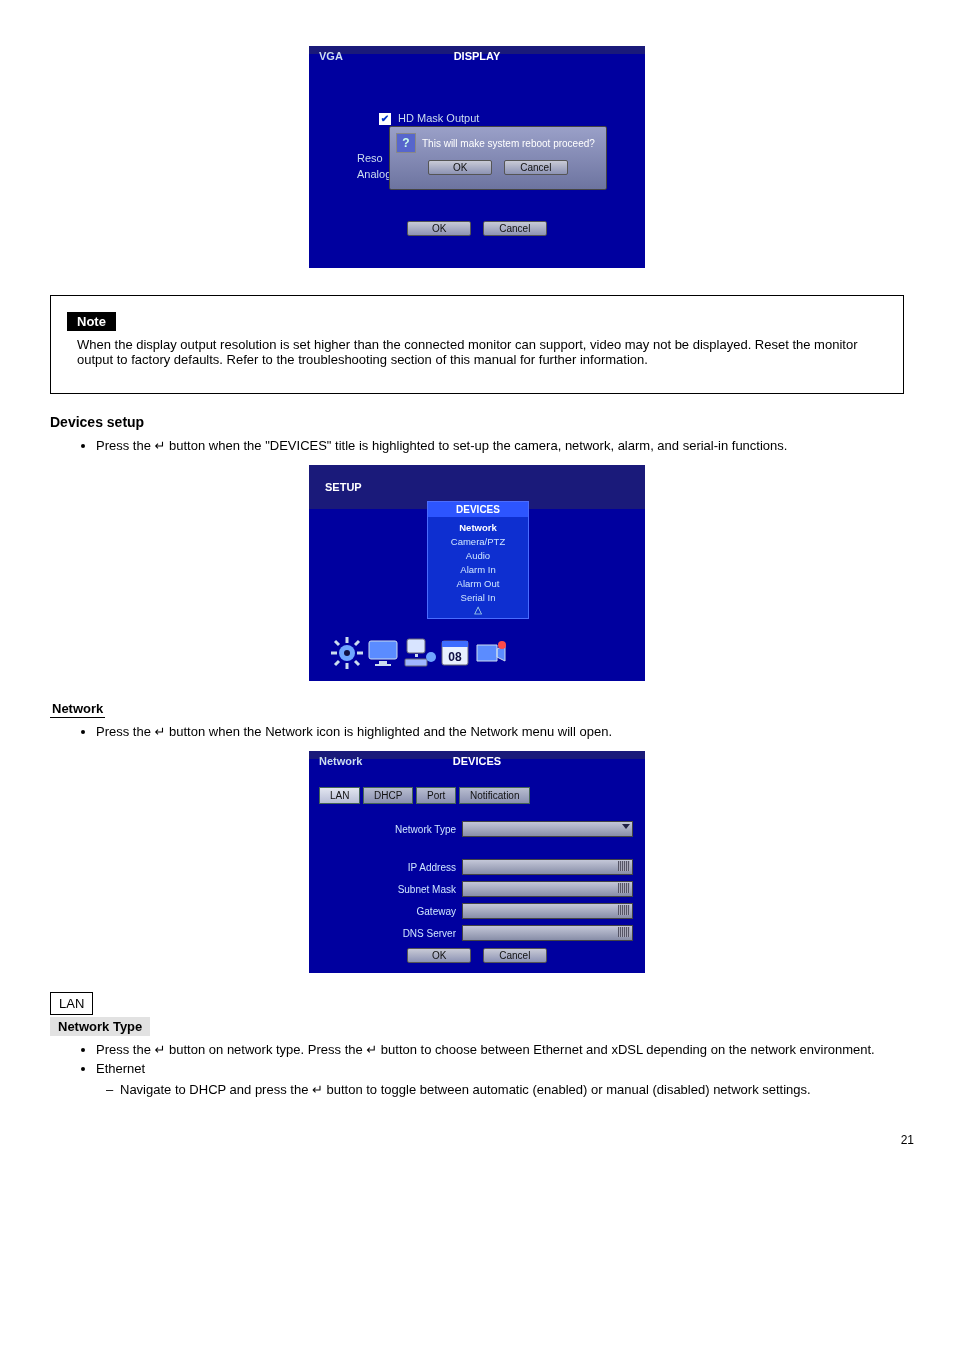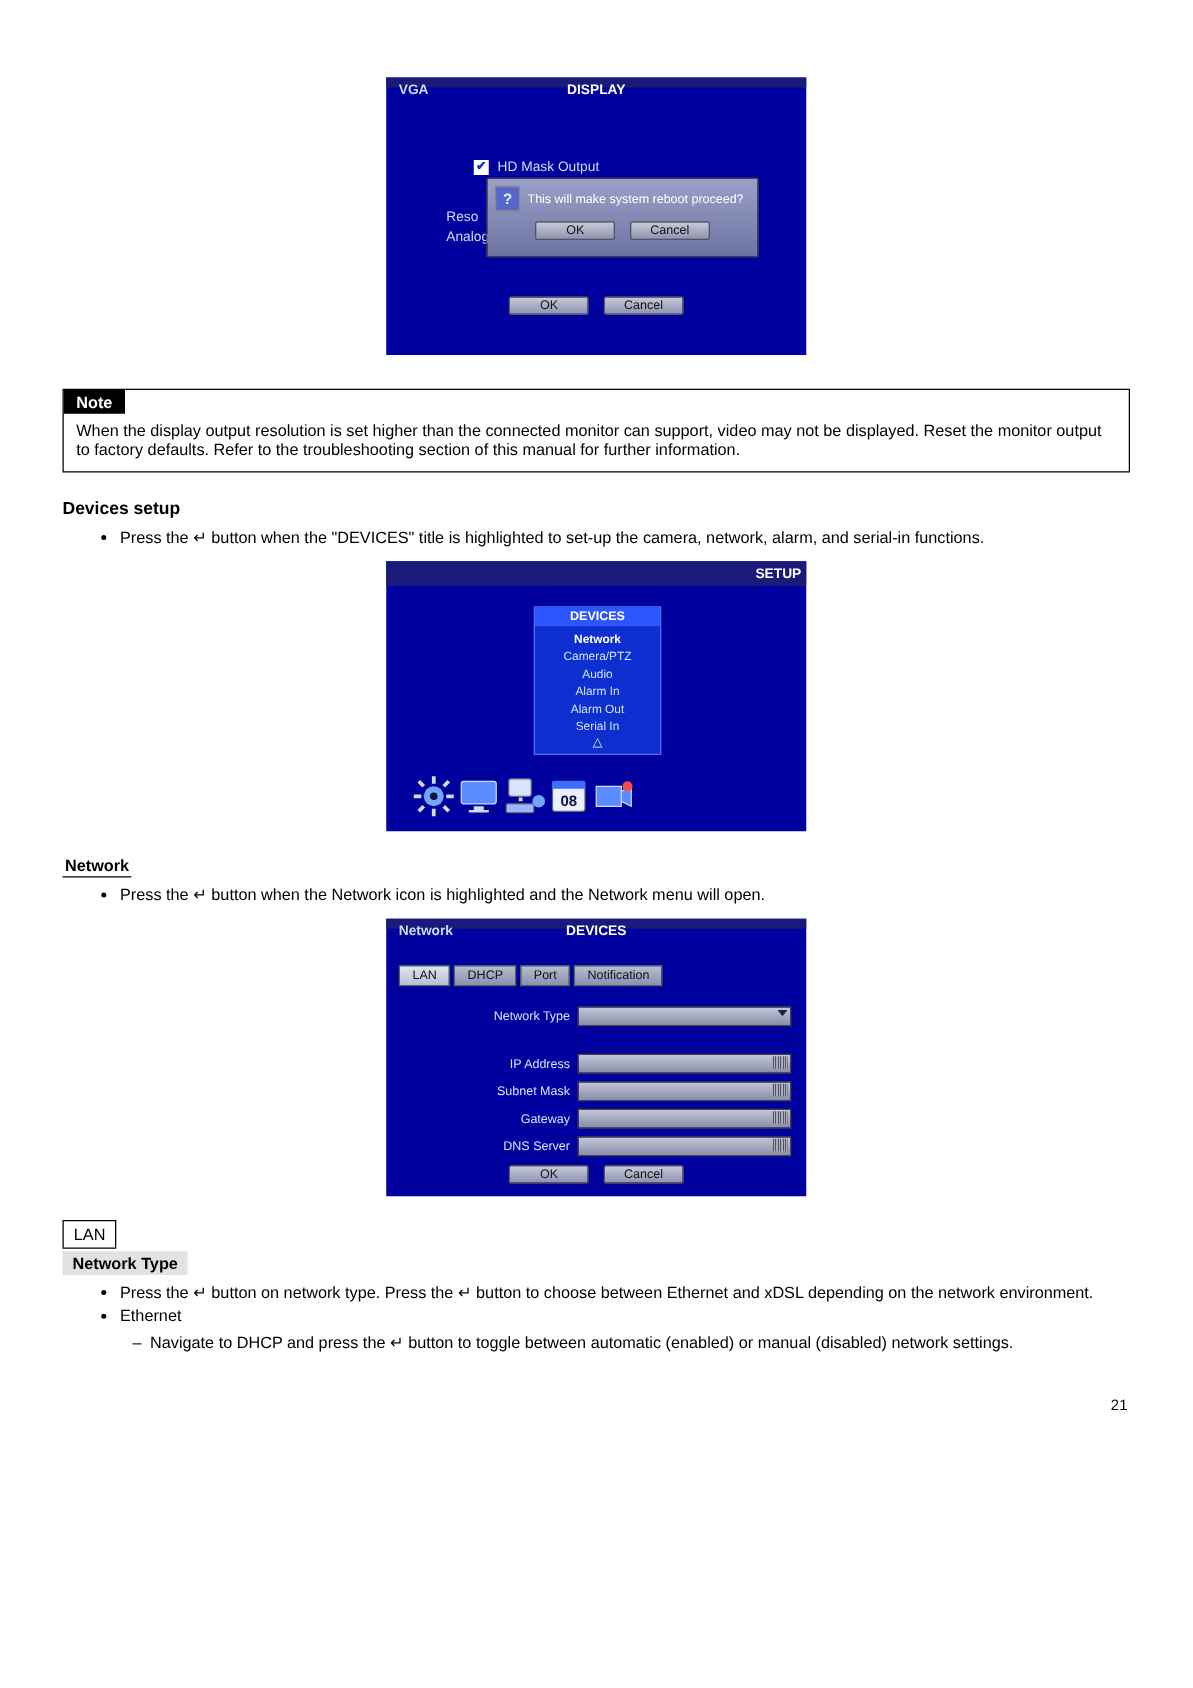--- a/index.html
+++ b/index.html
@@ -1,37 +1,37 @@
 <!DOCTYPE html>
 <html><head>
 <meta charset="utf-8">
 <style>
   html,body{margin:0;padding:0;background:#fff;font-family:Arial,Helvetica,sans-serif;font-size:13px;color:#000}
-  .page{width:954px;margin:16px auto;padding:40px 50px 60px;box-sizing:border-box;position:relative}
+  .page{width:954px;margin:0 auto;padding:40px 50px 60px;box-sizing:border-box;position:relative}
   .center{text-align:center}
   .screenshot{display:inline-block;background:#00009f;margin:6px auto;text-align:left}
   .ss1{width:336px;height:222px;position:relative}
   .ss1-titlebar{background:#1a1a7a;padding:4px 10px;color:#cde;font:600 11px Arial}
   .ss1-title-left{float:left}
   .ss1-title-center{position:absolute;left:0;right:0;text-align:center;top:4px;font:600 11px Arial;color:#fff;pointer-events:none}
   .ss1-body{position:relative;height:190px}
   .ss1-checkrow{position:absolute;left:70px;top:58px;color:#cde;font:11px Arial}
   .ss1-checkrow .cb{display:inline-block;width:12px;height:12px;background:#fff;vertical-align:middle;margin-right:4px;text-align:center;color:#0033cc;font:700 10px/12px Arial}
   .ss1-side{position:absolute;left:48px;top:98px;color:#cde;font:11px Arial}
   .ss1-side div{margin-bottom:4px}
   .ss1-dialog{position:absolute;left:80px;top:72px;width:216px;height:62px;background:linear-gradient(#9aa0c8,#6d74a0);border:1px solid #444;border-radius:2px}
   .ss1-dialog-inner{display:flex;align-items:center;padding:6px;gap:6px}
   .ss1-qicon{width:18px;height:18px;border:1px solid #888;background:#5766cc;color:#cfe;font:700 12px/18px Arial;text-align:center}
   .ss1-dialog-text{color:#fff;font:10px Arial}
   .btnrow{text-align:center;margin-top:0}
   .uibtn{display:inline-block;min-width:46px;padding:1px 8px;margin:0 4px;background:linear-gradient(#c8cad6,#8d93b4);border:1px solid #555;border-radius:2px;font:10px Arial;color:#111;text-align:center}
   .ss1-bottom-btns{position:absolute;left:0;right:0;bottom:8px;text-align:center}
 
   .ss2{width:336px;height:216px;position:relative}
-  .ss2-titlebar{background:#1a1a7a;text-align:right;color:#fff;font:600 11px Arial;padding:4px}
+  .ss2-titlebar{background:#1a1a7a;text-align:left;color:#fff;font:600 11px Arial;padding:16px}
   .ss2-panel{position:absolute;left:118px;top:36px;width:100px;background:#0e2fd0;border:1px solid #4a6cff;padding:3px 0;text-align:center}
   .ss2-panel-head{background:#2d55ff;color:#fff;font:700 10px Arial;padding:2px 4px;margin:-3px 0 3px}
   .ss2-panel-item{color:#cfe6ff;font:9.5px Arial;padding:1.5px 0}
   .ss2-panel-item.first{color:#fff;font-weight:700}
   .ss2-iconbar{position:absolute;left:0;right:0;bottom:10px;display:flex;justify-content:flex-start;padding:0 20px}
   .ss2-iconbar .icn{width:36px;height:36px}
   .ss2-iconbar svg{width:36px;height:36px}
 
   .ss3{width:336px;height:222px;position:relative}
   .ss3-titlebar{background:#1a1a7a;padding:4px 10px;color:#cde;font:600 11px Arial}
@@ -43,33 +43,33 @@
   .ss3-row{display:flex;align-items:center;margin:6px 0}
   .ss3-lbl{flex:0 0 135px;text-align:right;color:#cfe6ff;font:10px Arial;padding-right:6px}
   .ss3-dd{flex:1;height:14px;background:linear-gradient(#c4c7d8,#888ea8);border:1px solid #444;font:9px/14px Arial;color:#333;text-align:center;position:relative}
   .ss3-dd::after{content:"";position:absolute;right:2px;top:2px;width:0;height:0;border-left:4px solid transparent;border-right:4px solid transparent;border-top:5px solid #224}
   .ss3-inp{flex:1;height:14px;background:linear-gradient(#c4c7d8,#888ea8);border:1px solid #444;position:relative}
   .ss3-inp-kb{position:absolute;right:2px;top:1px;width:12px;height:10px;background:repeating-linear-gradient(90deg,#556 0 1px,#aab 1px 2px)}
   .ss3-bottom-btns{position:absolute;left:0;right:0;bottom:10px;text-align:center}
 
   ul.bullets{margin:6px 0 6px 46px;padding:0}
   ul.bullets>li{margin:4px 0;list-style:disc}
-  .notebox{border:1px solid #000;margin:18px 0;padding:0}
+  .notebox{border:1px solid #000;margin:18px 0;padding:16px}
   .notebox-head{display:inline-block;background:#000;color:#fff;font-weight:700;padding:2px 10px;margin-bottom:0}
   .notebox-body{padding:6px 10px 10px}
   h3.sec{font:700 14px Arial;margin:20px 0 8px}
   h4.sub{font:700 13px Arial;margin:14px 0 4px}
   .subunder{display:inline-block;border-bottom:1px solid #000;padding:0 2px 1px}
   .thinbox{border:1px solid #000;padding:3px 8px;display:inline-block;margin:10px 0 2px}
   .netshade{background:#e2e2e2;padding:2px 8px;display:inline-block;font-weight:700}
   ul.dash{margin:4px 0 4px 56px;padding:0;list-style:none}
   ul.dash>li{position:relative;margin:3px 0;padding-left:14px}
   ul.dash>li::before{content:"–";position:absolute;left:0}
   .enter{font-family:"Segoe UI Symbol",Arial;display:inline-block}
-  .pgnum{position:absolute;right:52px;bottom:14px;font:12px Arial}
+  .pgnum{position:absolute;right:40px;bottom:14px;font:12px Arial}
 </style>
 </head>
 <body>
 
 <div class="page">
 
   
   <div class="center">
     <div class="screenshot ss1">
       <div class="ss1-titlebar">

